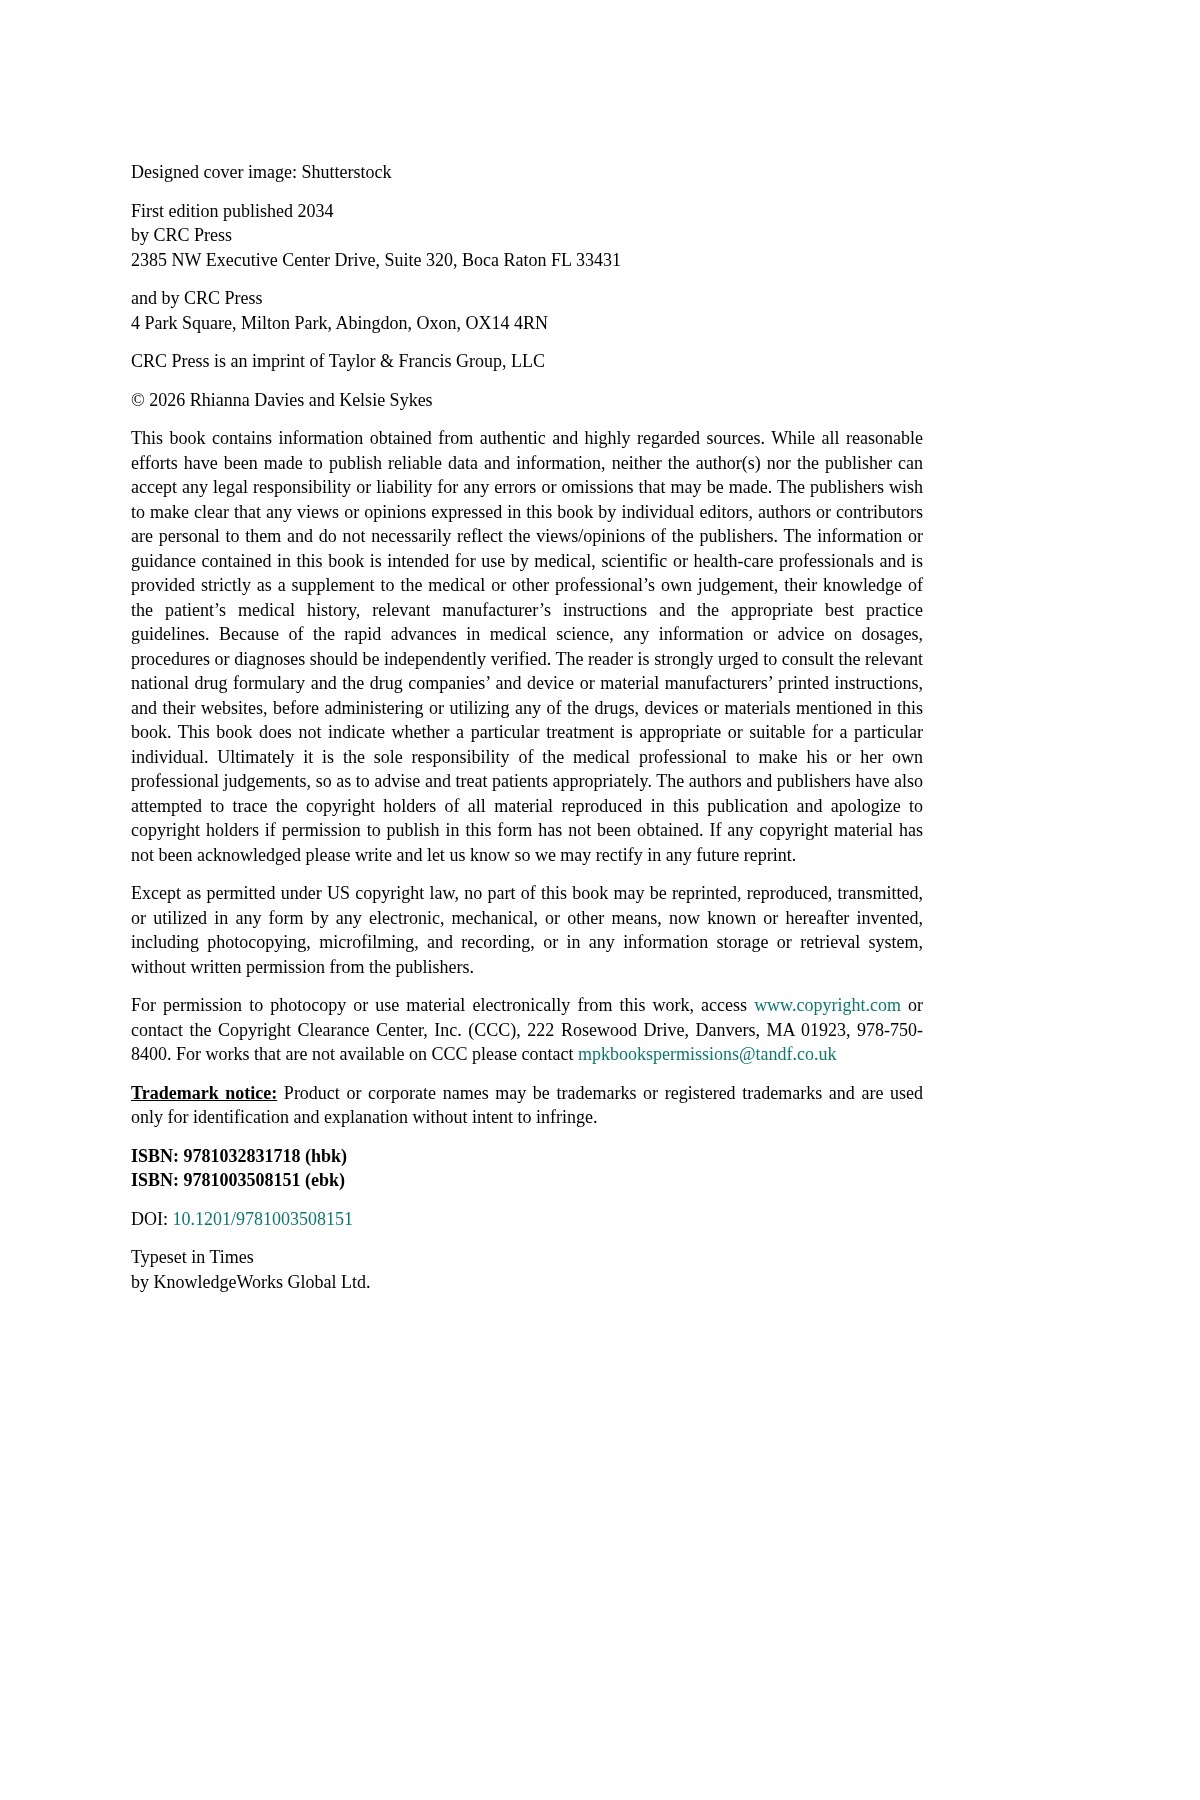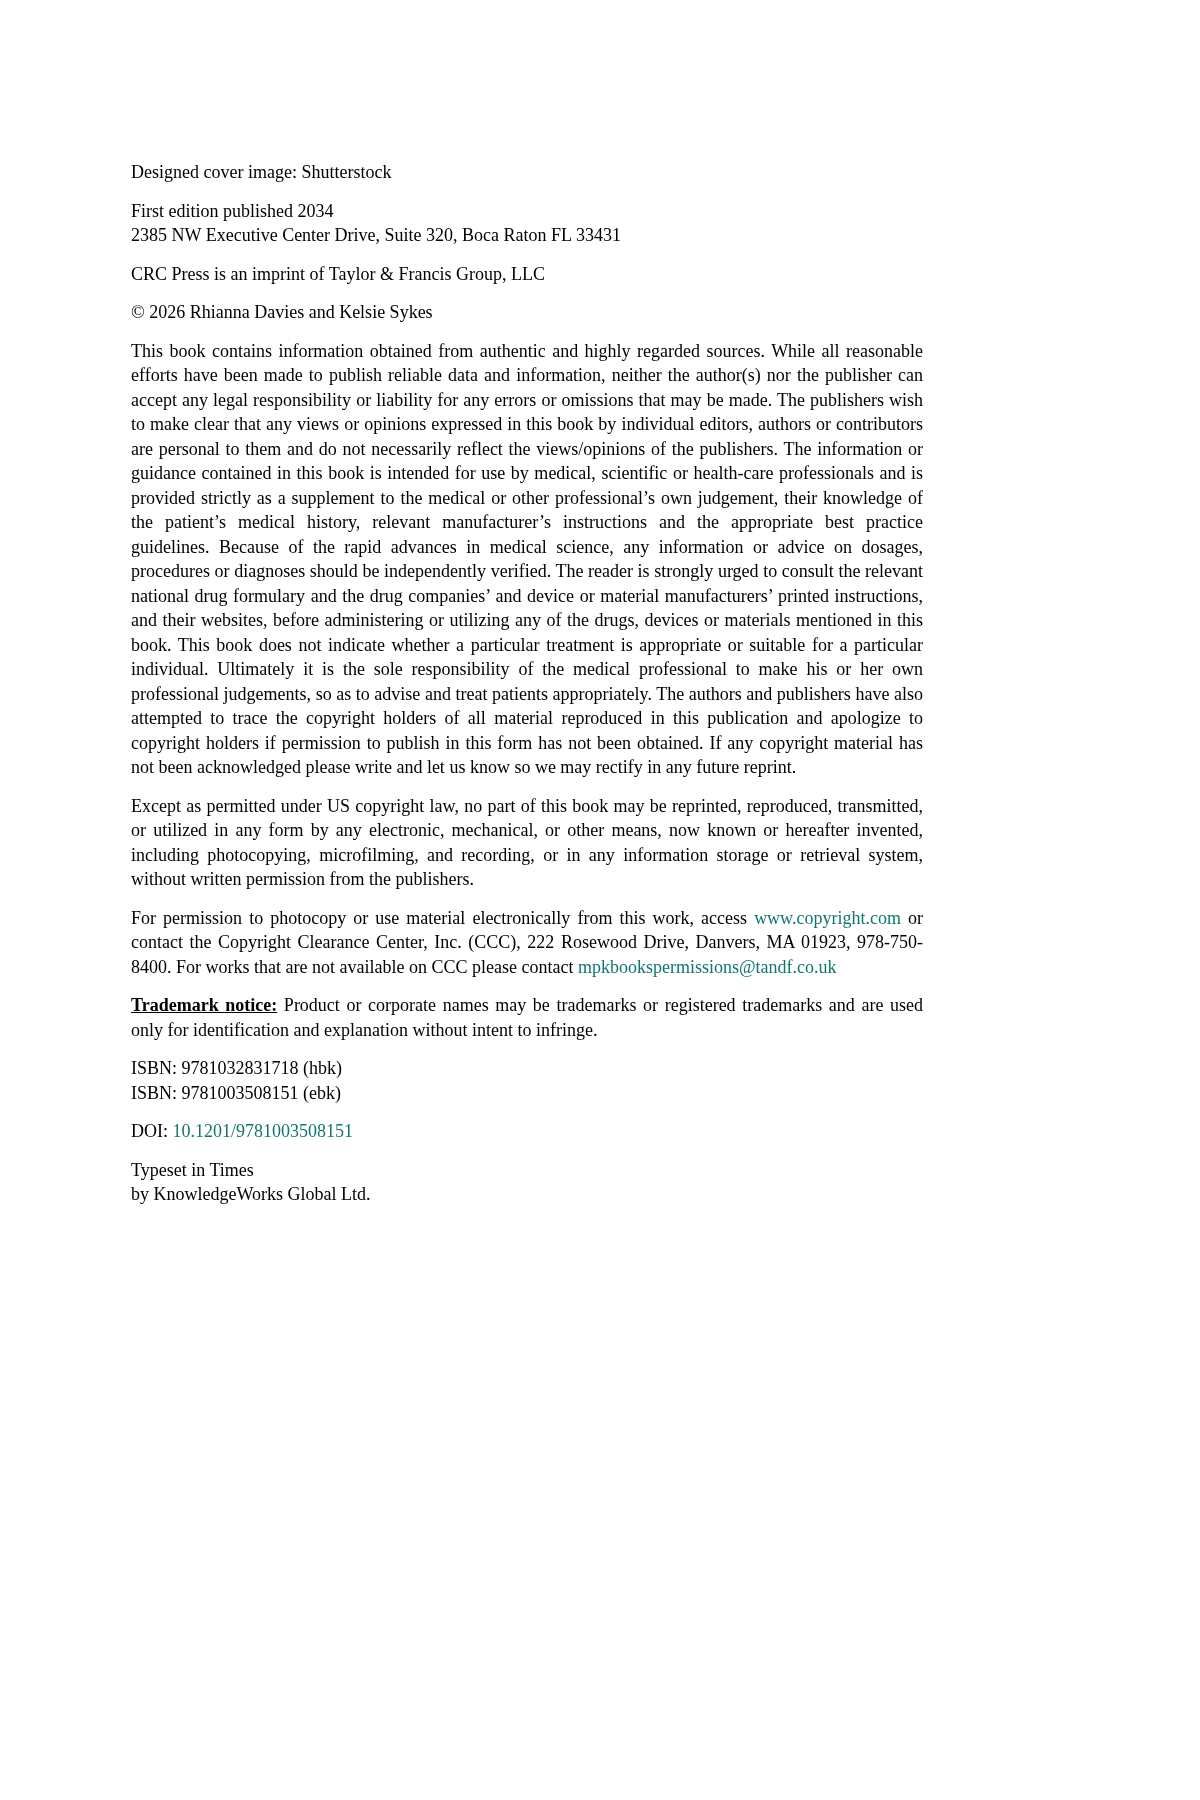--- a/index.html
+++ b/index.html
@@ -36,34 +36,40 @@
   .bold {
     font-weight: bold;
     text-decoration: underline;
   }
   a.link {
     color: #0f766e;
     text-decoration: none;
     cursor: pointer;
   }
   .isbn-block {
+    font-weight: bold;
   }
 </style>
 </head>
 <body>
 
 <div class="page">
 
   <p class="block">Designed cover image: Shutterstock</p>
 
   <p class="block">
     <span class="line">First edition published 2034</span>
+    <span class="line">by CRC Press</span>
     <span class="line">2385 NW Executive Center Drive, Suite 320, Boca Raton FL 33431</span>
   </p>
 
+  <p class="block">
+    <span class="line">and by CRC Press</span>
+    <span class="line">4 Park Square, Milton Park, Abingdon, Oxon, OX14 4RN</span>
+  </p>
 
   <p class="block">CRC Press is an imprint of Taylor &amp; Francis Group, LLC</p>
 
   <p class="block">© 2026 Rhianna Davies and Kelsie Sykes</p>
 
   <p class="block just">This book contains information obtained from authentic and highly regarded sources. While all reasonable efforts have been made to publish reliable data and information, neither the author(s) nor the publisher can accept any legal responsibility or liability for any errors or omissions that may be made. The publishers wish to make clear that any views or opinions expressed in this book by individual editors, authors or contributors are personal to them and do not necessarily reflect the views/opinions of the publishers. The information or guidance contained in this book is intended for use by medical, scientific or health-care professionals and is provided strictly as a supplement to the medical or other professional’s own judgement, their knowledge of the patient’s medical history, relevant manufacturer’s instructions and the appropriate best practice guidelines. Because of the rapid advances in medical science, any information or advice on dosages, procedures or diagnoses should be independently verified. The reader is strongly urged to consult the relevant national drug formulary and the drug companies’ and device or material manufacturers’ printed instructions, and their websites, before administering or utilizing any of the drugs, devices or materials mentioned in this book. This book does not indicate whether a particular treatment is appropriate or suitable for a particular individual. Ultimately it is the sole responsibility of the medical professional to make his or her own professional judgements, so as to advise and treat patients appropriately. The authors and publishers have also attempted to trace the copyright holders of all material reproduced in this publication and apologize to copyright holders if permission to publish in this form has not been obtained. If any copyright material has not been acknowledged please write and let us know so we may rectify in any future reprint.</p>
 
   <p class="block just">Except as permitted under US copyright law, no part of this book may be reprinted, reproduced, transmitted, or utilized in any form by any electronic, mechanical, or other means, now known or hereafter invented, including photocopying, microfilming, and recording, or in any information storage or retrieval system, without written permission from the publishers.</p>
 
   <p class="block just"><span>For permission to photocopy or use material electronically from this work, access </span><a class="link" href="#">www.copyright.com</a><span> or contact the Copyright Clearance Center, Inc. (CCC), 222 Rosewood Drive, Danvers, MA 01923, 978-750-8400. For works that are not available on CCC please contact </span><a class="link" href="#">mpkbookspermissions@tandf.co.uk</a></p>

